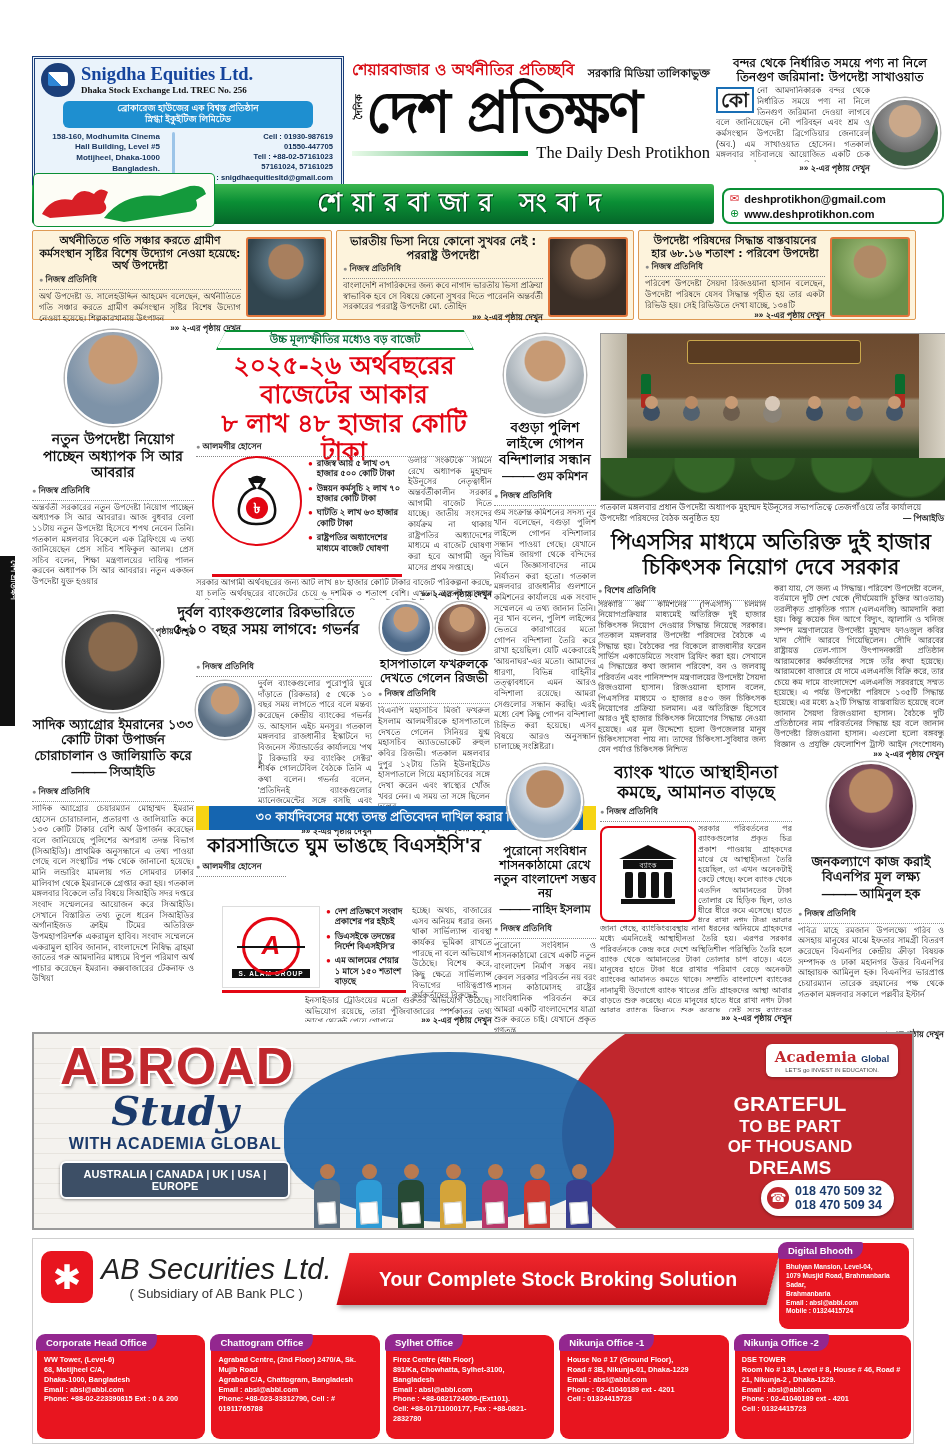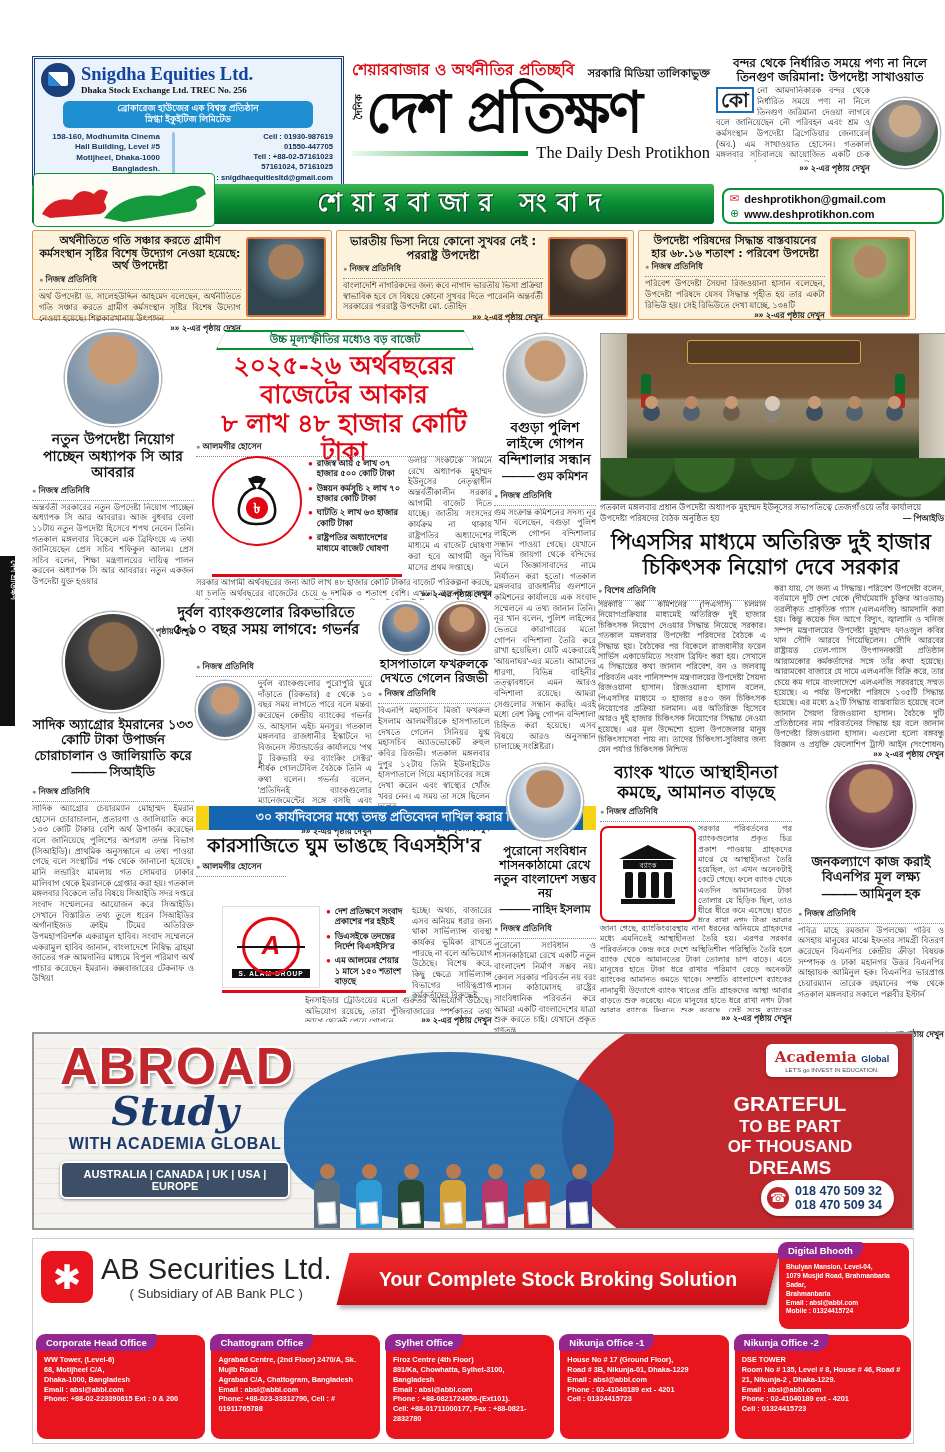--- a/index.html
+++ b/index.html
@@ -411,21 +411,21 @@
       <span style="position:absolute;left:6px;top:7px;width:22px;height:22px;border-radius:50%;background:#c0272d;color:#fff;font-size:13px;text-align:center;line-height:22px;">☎</span>
       <div style="font-weight:900;color:#1b3a6b;font-size:12.5px;">018 470 509 32</div>
       <div style="font-weight:900;color:#1b3a6b;font-size:12.5px;">018 470 509 34</div>
     </div>
   </div>
 
   <div class="abs" style="left:32px;top:1238px;width:882px;height:206px;border:1.5px solid #cfcfcf;box-sizing:border-box;background:#fff;">
     <div style="position:absolute;left:8px;top:12px;display:flex;align-items:center;gap:8px;">
       <div style="width:52px;height:52px;background:#e8151f;border-radius:10px;color:#fff;font-size:34px;display:flex;align-items:center;justify-content:center;">✱</div>
       <div>
-        <div style="font-size:29px;color:#222;font-family:'Liberation Sans',sans-serif;">AB Securities Ltd.</div>
+        <div style="font-size:29px;color:#222;font-family:'Liberation Sans',sans-serif;font-style:italic;">AB Securities Ltd.</div>
         <div style="font-size:13px;color:#333;text-align:center;">( Subsidiary of AB Bank PLC )</div>
       </div>
     </div>
     <div style="position:absolute;left:310px;top:14px;width:430px;height:52px;background:linear-gradient(180deg,#f0272d,#c80f16);transform:skewX(-14deg);display:flex;align-items:center;justify-content:center;box-shadow:3px 3px 5px rgba(0,0,0,.35);">
       <span style="transform:skewX(14deg);color:#fff;font-weight:900;font-size:19.5px;">Your Complete Stock Broking Solution</span>
     </div>
     <div style="position:absolute;left:748px;top:6px;width:92px;text-align:center;">
       <div style="font-weight:900;font-size:12.5px;color:#111;">Customer Service</div>
       <div style="font-weight:900;font-size:10.5px;color:#e8151f;">— <span>Call Us</span> —</div>
       <div style="border:1.5px solid #e8151f;border-radius:8px;padding:3px 2px;margin-top:2px;">

